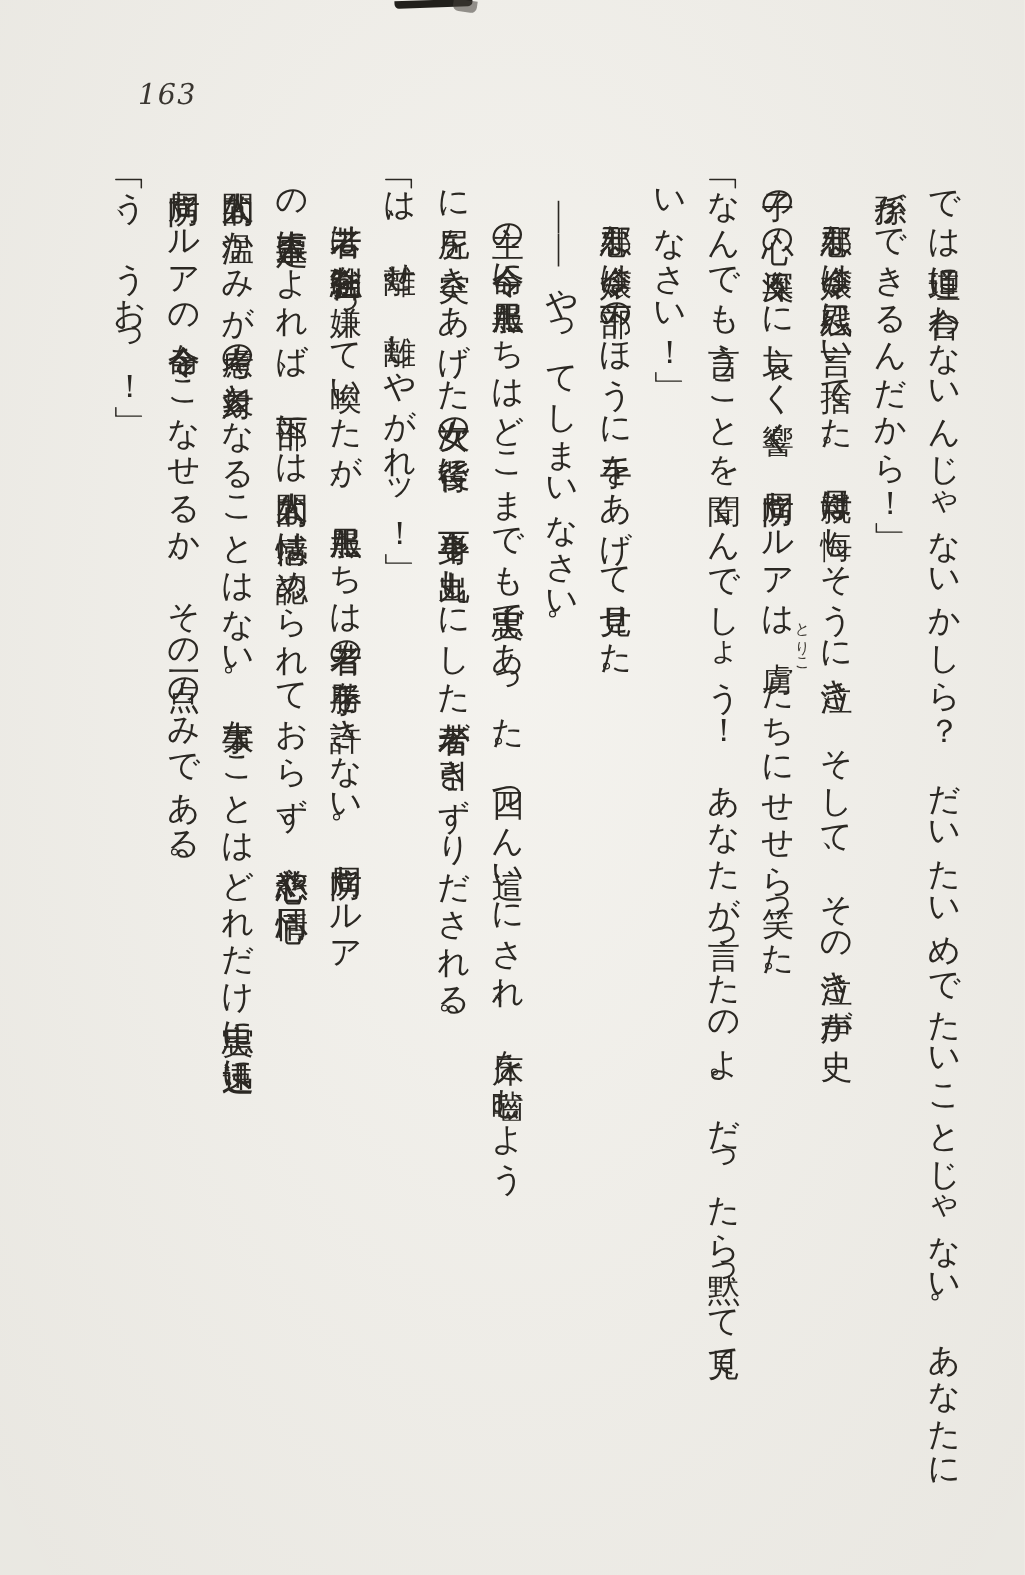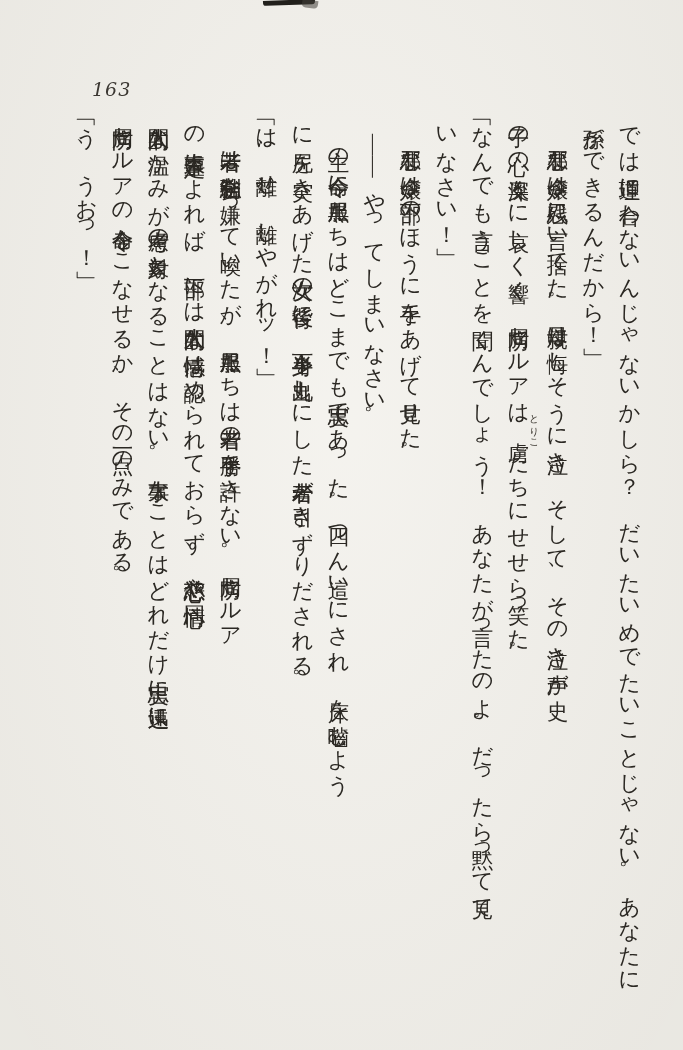--- a/index.html
+++ b/index.html
@@ -17,21 +17,20 @@
   }
   .page-number {
     position: absolute;
     top: 52px;
     left: 92px;
     font-family: "DejaVu Serif", serif;
     font-style: italic;
     font-size: 19px;
     letter-spacing: 1px;
     color: #3a3631;
-    margin-top: 26px;
   }
   .text-block {
     position: absolute;
     top: 112px;
     right: 36px;
     height: 910px;
     writing-mode: vertical-rl;
     text-orientation: mixed;
     font-size: 21.5px;
     letter-spacing: 0.5px;

